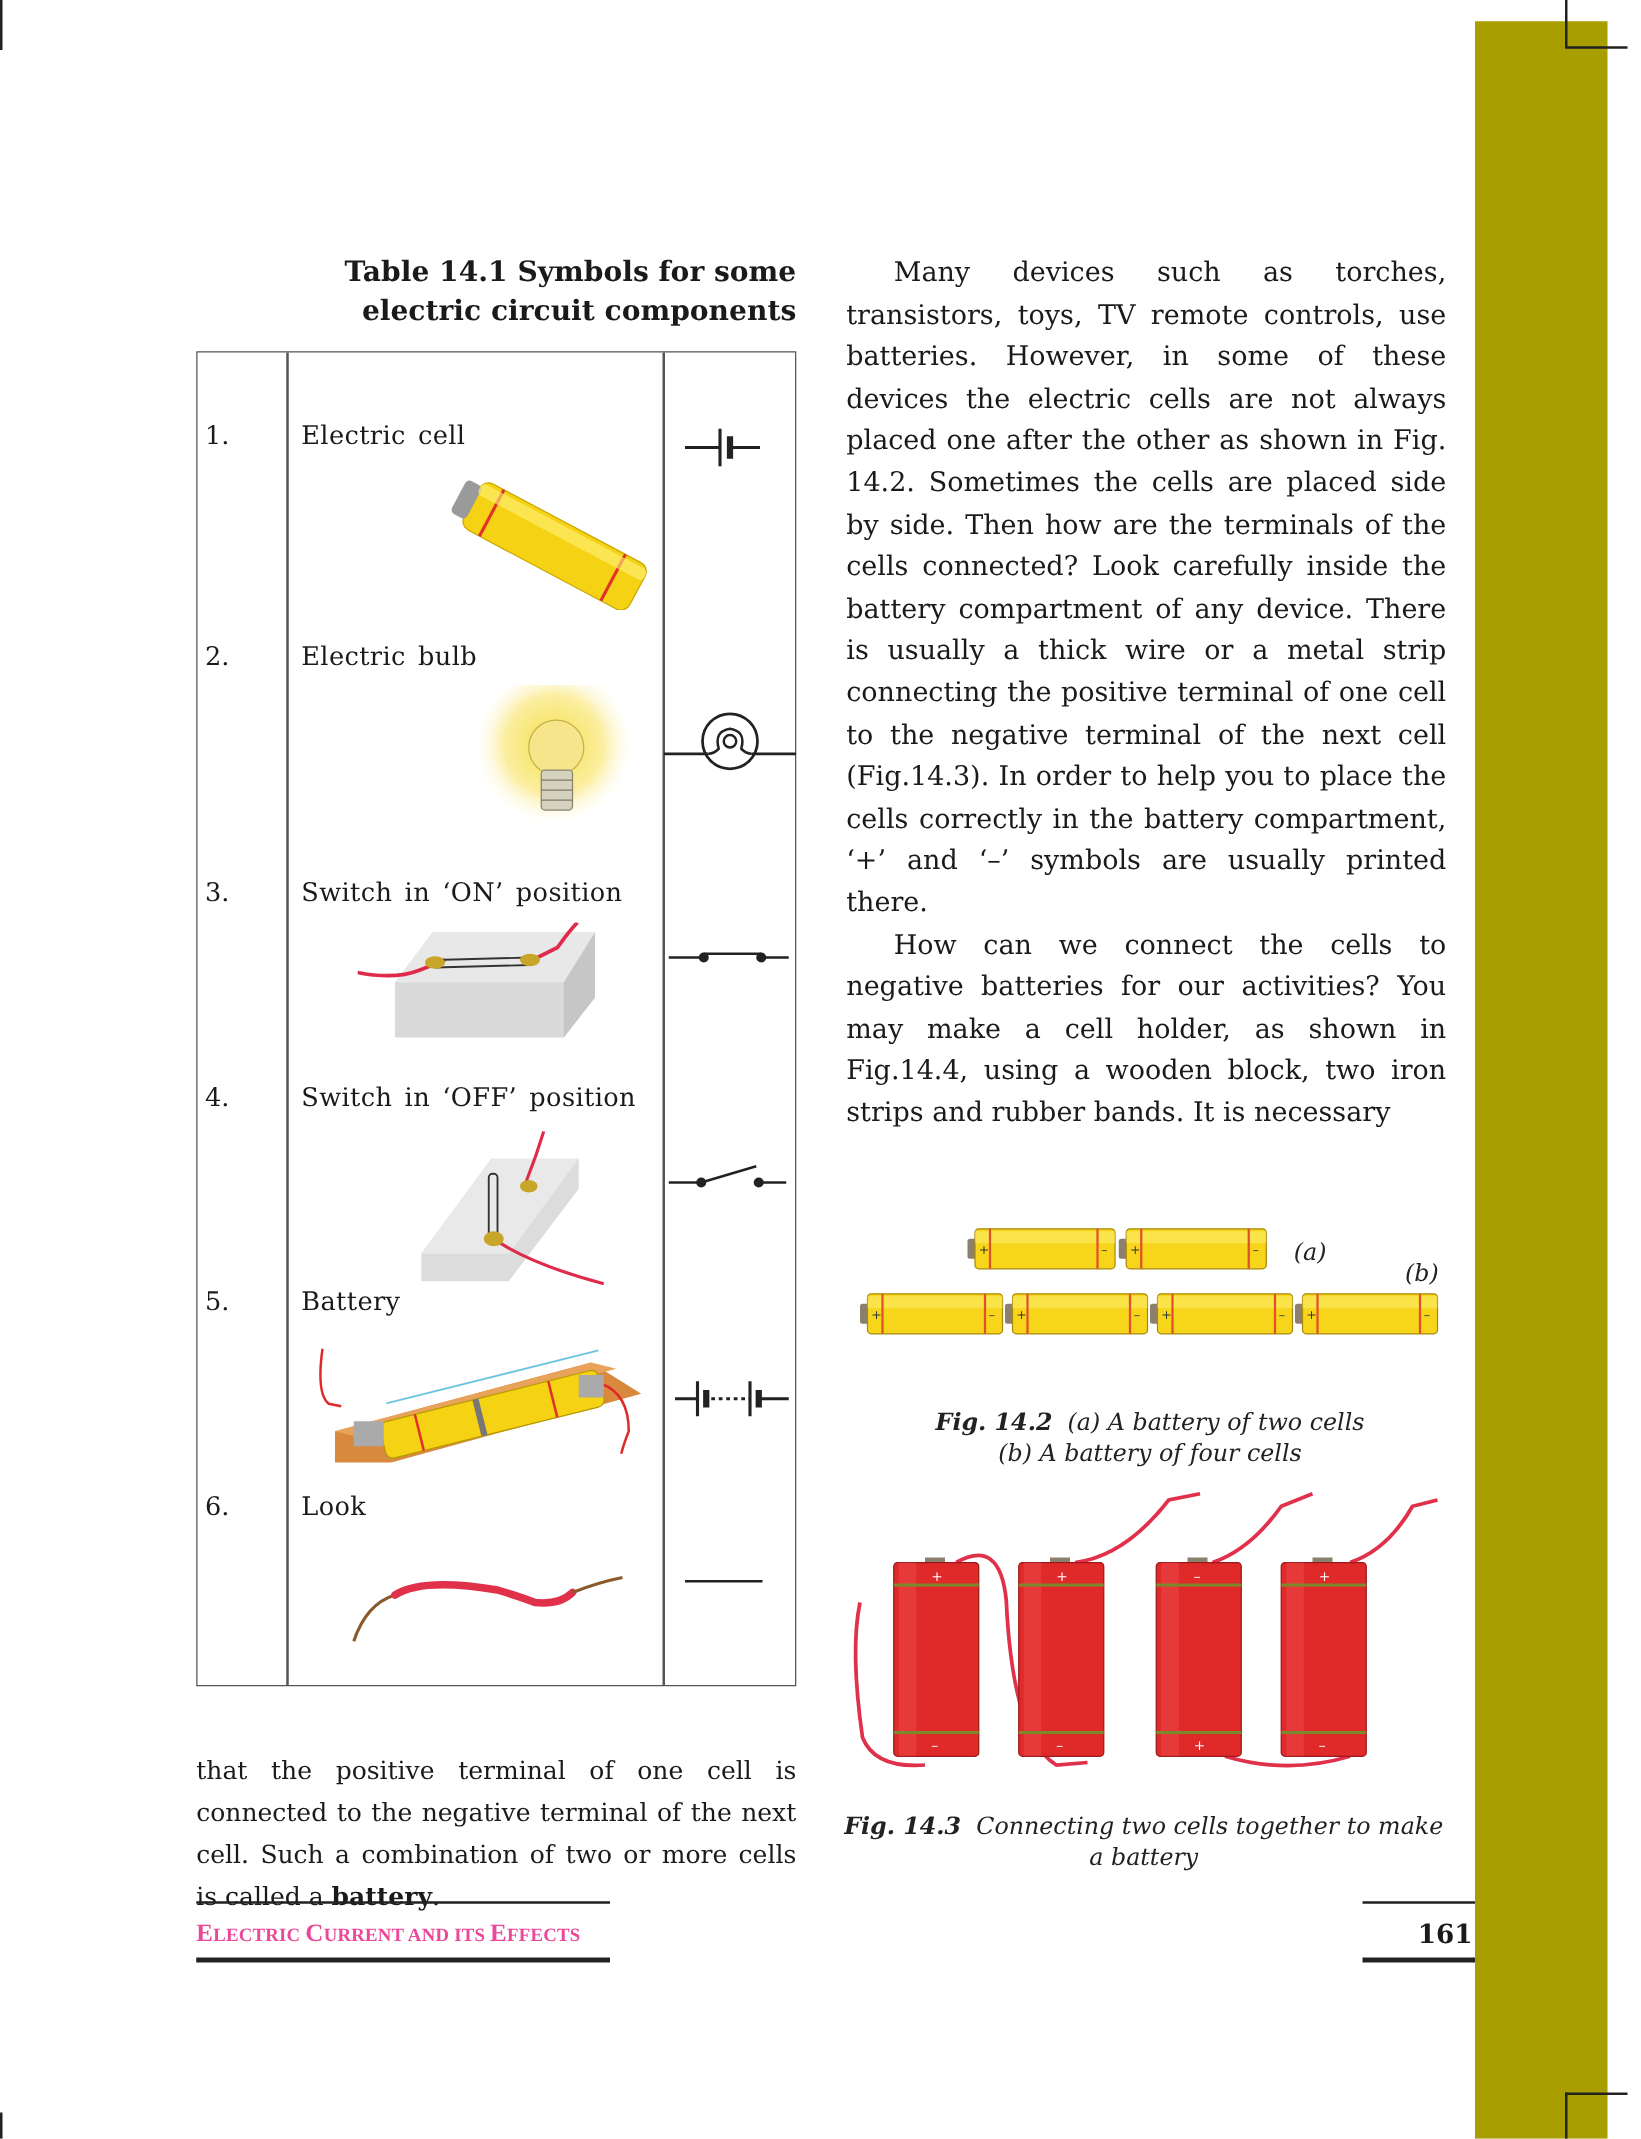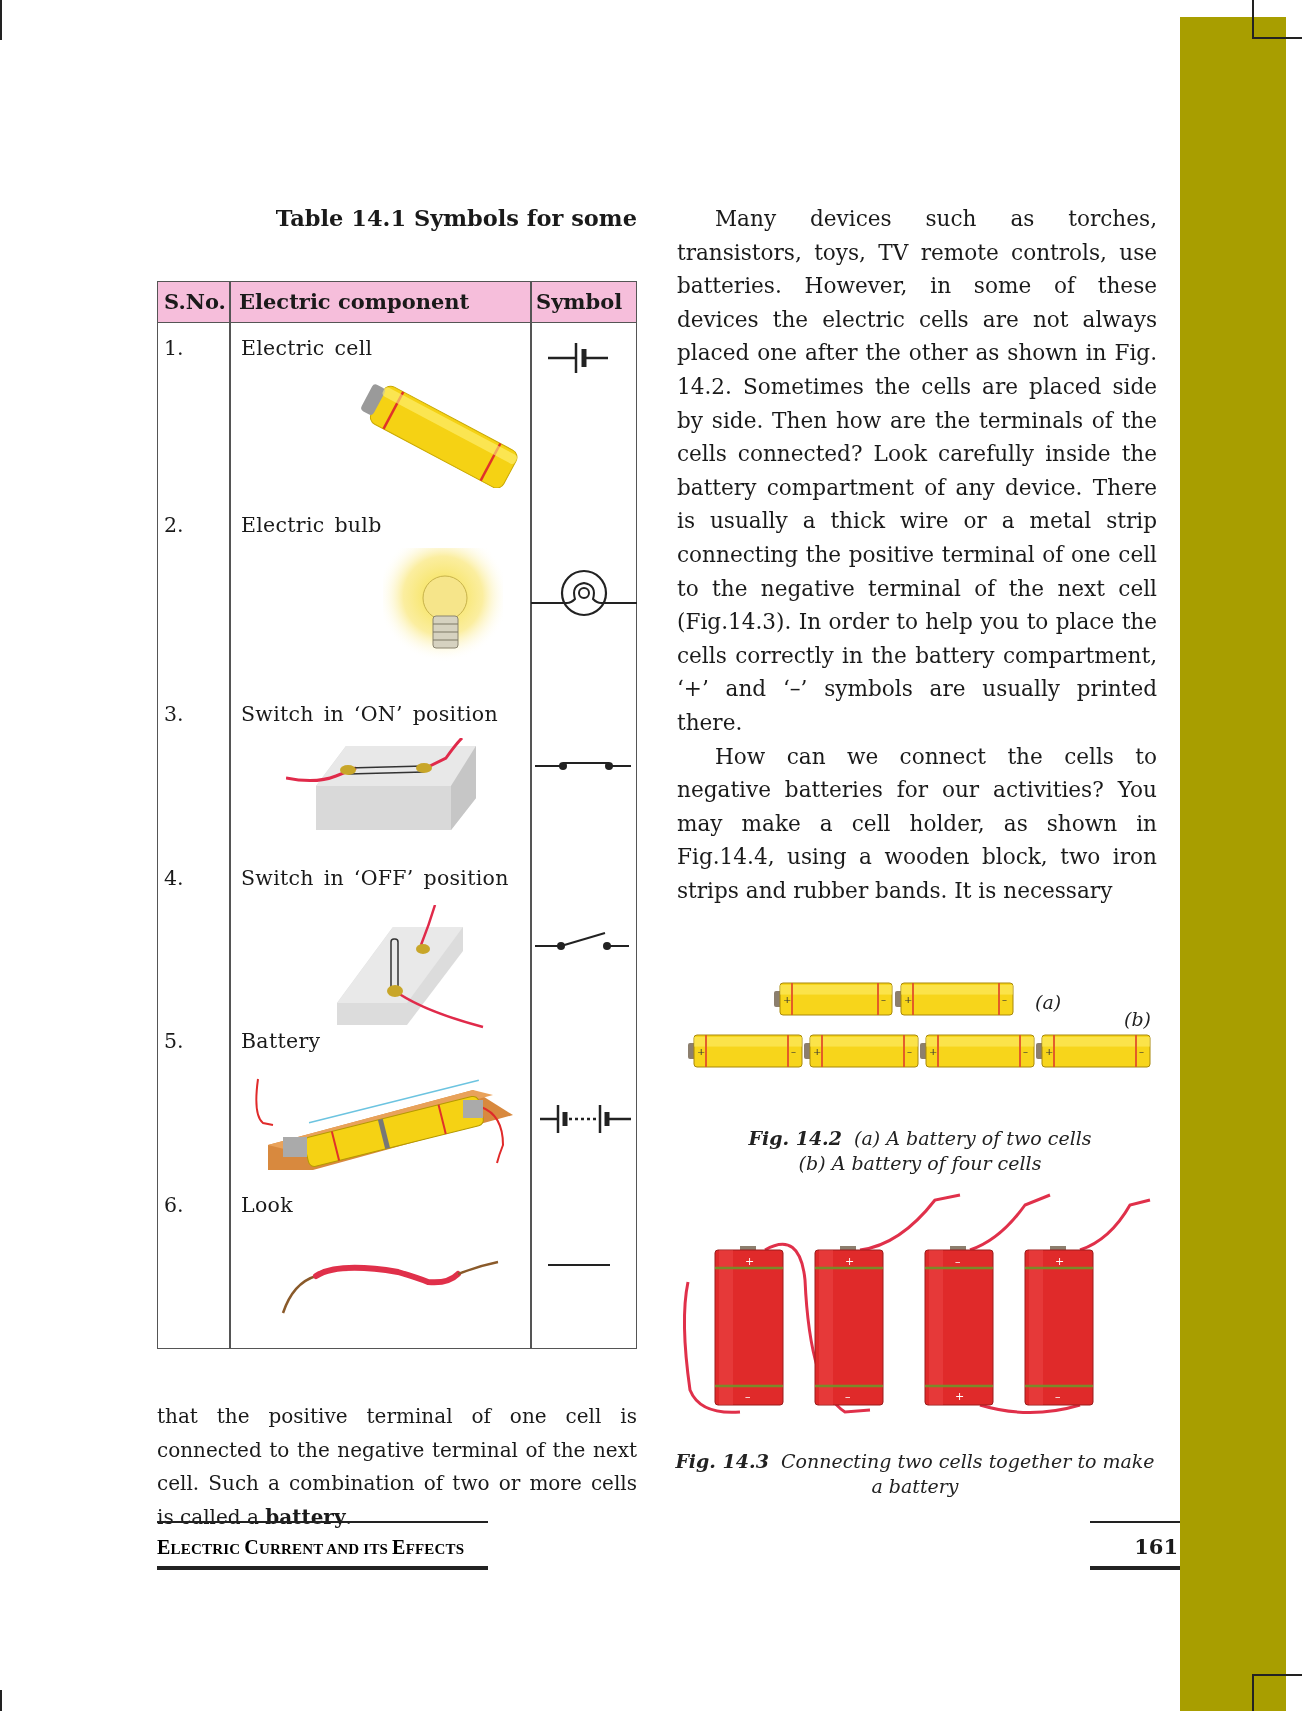--- a/index.html
+++ b/index.html
@@ -15,45 +15,41 @@
   .th { position:absolute; top:0; height:40px; line-height:40px; font-weight:bold; font-size:21px; }
   .cell-no { position:absolute; left:6px; font-size:20.5px; }
   .cell-name { position:absolute; left:83px; font-size:20.5px; letter-spacing:0.3px; word-spacing:3px; }
   .sym { position:absolute; }
   .body-col { left:677px; width:480px; top:202px; font-size:21.6px; line-height:33.6px; text-align:justify; }
   .body-col p { margin:0; text-indent:38px; }
   .left-cont { left:157px; width:480px; top:1368px; font-size:20px; line-height:33.6px; text-align:justify;margin-top:32px; }
   .caption { text-align:center; font-style:italic; font-size:19px; line-height:25px; color:#222; }
   .caption b { font-style:italic; }
   .footer-line { position:absolute; height:3px; background:#222; }
-  .footer-title { left:157px; top:1536px; font-family:"Liberation Serif", serif; font-weight:bold; color:#000000; font-size:20px; letter-spacing:0.2px; }
+  .footer-title { left:157px; top:1536px; font-family:"Liberation Serif", serif; font-weight:bold; color:#ec4899; font-size:20px; letter-spacing:0.2px; }
   .footer-title .sc { font-size:15px; }
   .page-num { left:1090px; width:88px; top:1534px; text-align:right; font-weight:bold; font-size:21px; }
 </style>
 </head>
 <body>
 
 <div class="abs olive-bar"></div>
 <div class="crop" style="left:0;top:0;width:2px;height:40px;"></div>
 <div class="crop" style="left:1252px;top:0;width:1.5px;height:38px;"></div>
 <div class="crop" style="left:1252px;top:37px;width:50px;height:1.5px;"></div>
 <div class="crop" style="left:1252px;top:1674px;width:1.5px;height:37px;"></div>
 <div class="crop" style="left:1252px;top:1674px;width:50px;height:1.5px;"></div>
 <div class="crop" style="left:0;top:1690px;width:2px;height:21px;"></div>
 
 <div class="abs table-title">
   <div>Table 14.1 Symbols for some</div>
+  <div>electric circuit components</div>
 </div>
 
 <div class="abs tbl">
-  <div class="tbl-head">
-    <span class="th" style="left:6px;">S.No.</span>
-    <span class="th" style="left:81px;">Electric component</span>
-    <span class="th" style="left:378px;">Symbol</span>
-  </div>
   <div class="vline" style="left:71px;"></div>
   <div class="vline" style="left:372px;"></div>
 
   <div>
     <span class="cell-no" style="top:54px;">1.</span>
     <span class="cell-name" style="top:54px;">Electric cell</span>
     <svg class="sym" style="left:190px;top:96px;" width="180" height="110">
       <g transform="rotate(28 90 55)">
         <rect x="22" y="35" width="150" height="42" rx="8" fill="#f5d214" stroke="#c9a800" stroke-width="1"></rect>
         <rect x="10" y="41" width="14" height="30" rx="4" fill="#9a9a9a"></rect>

